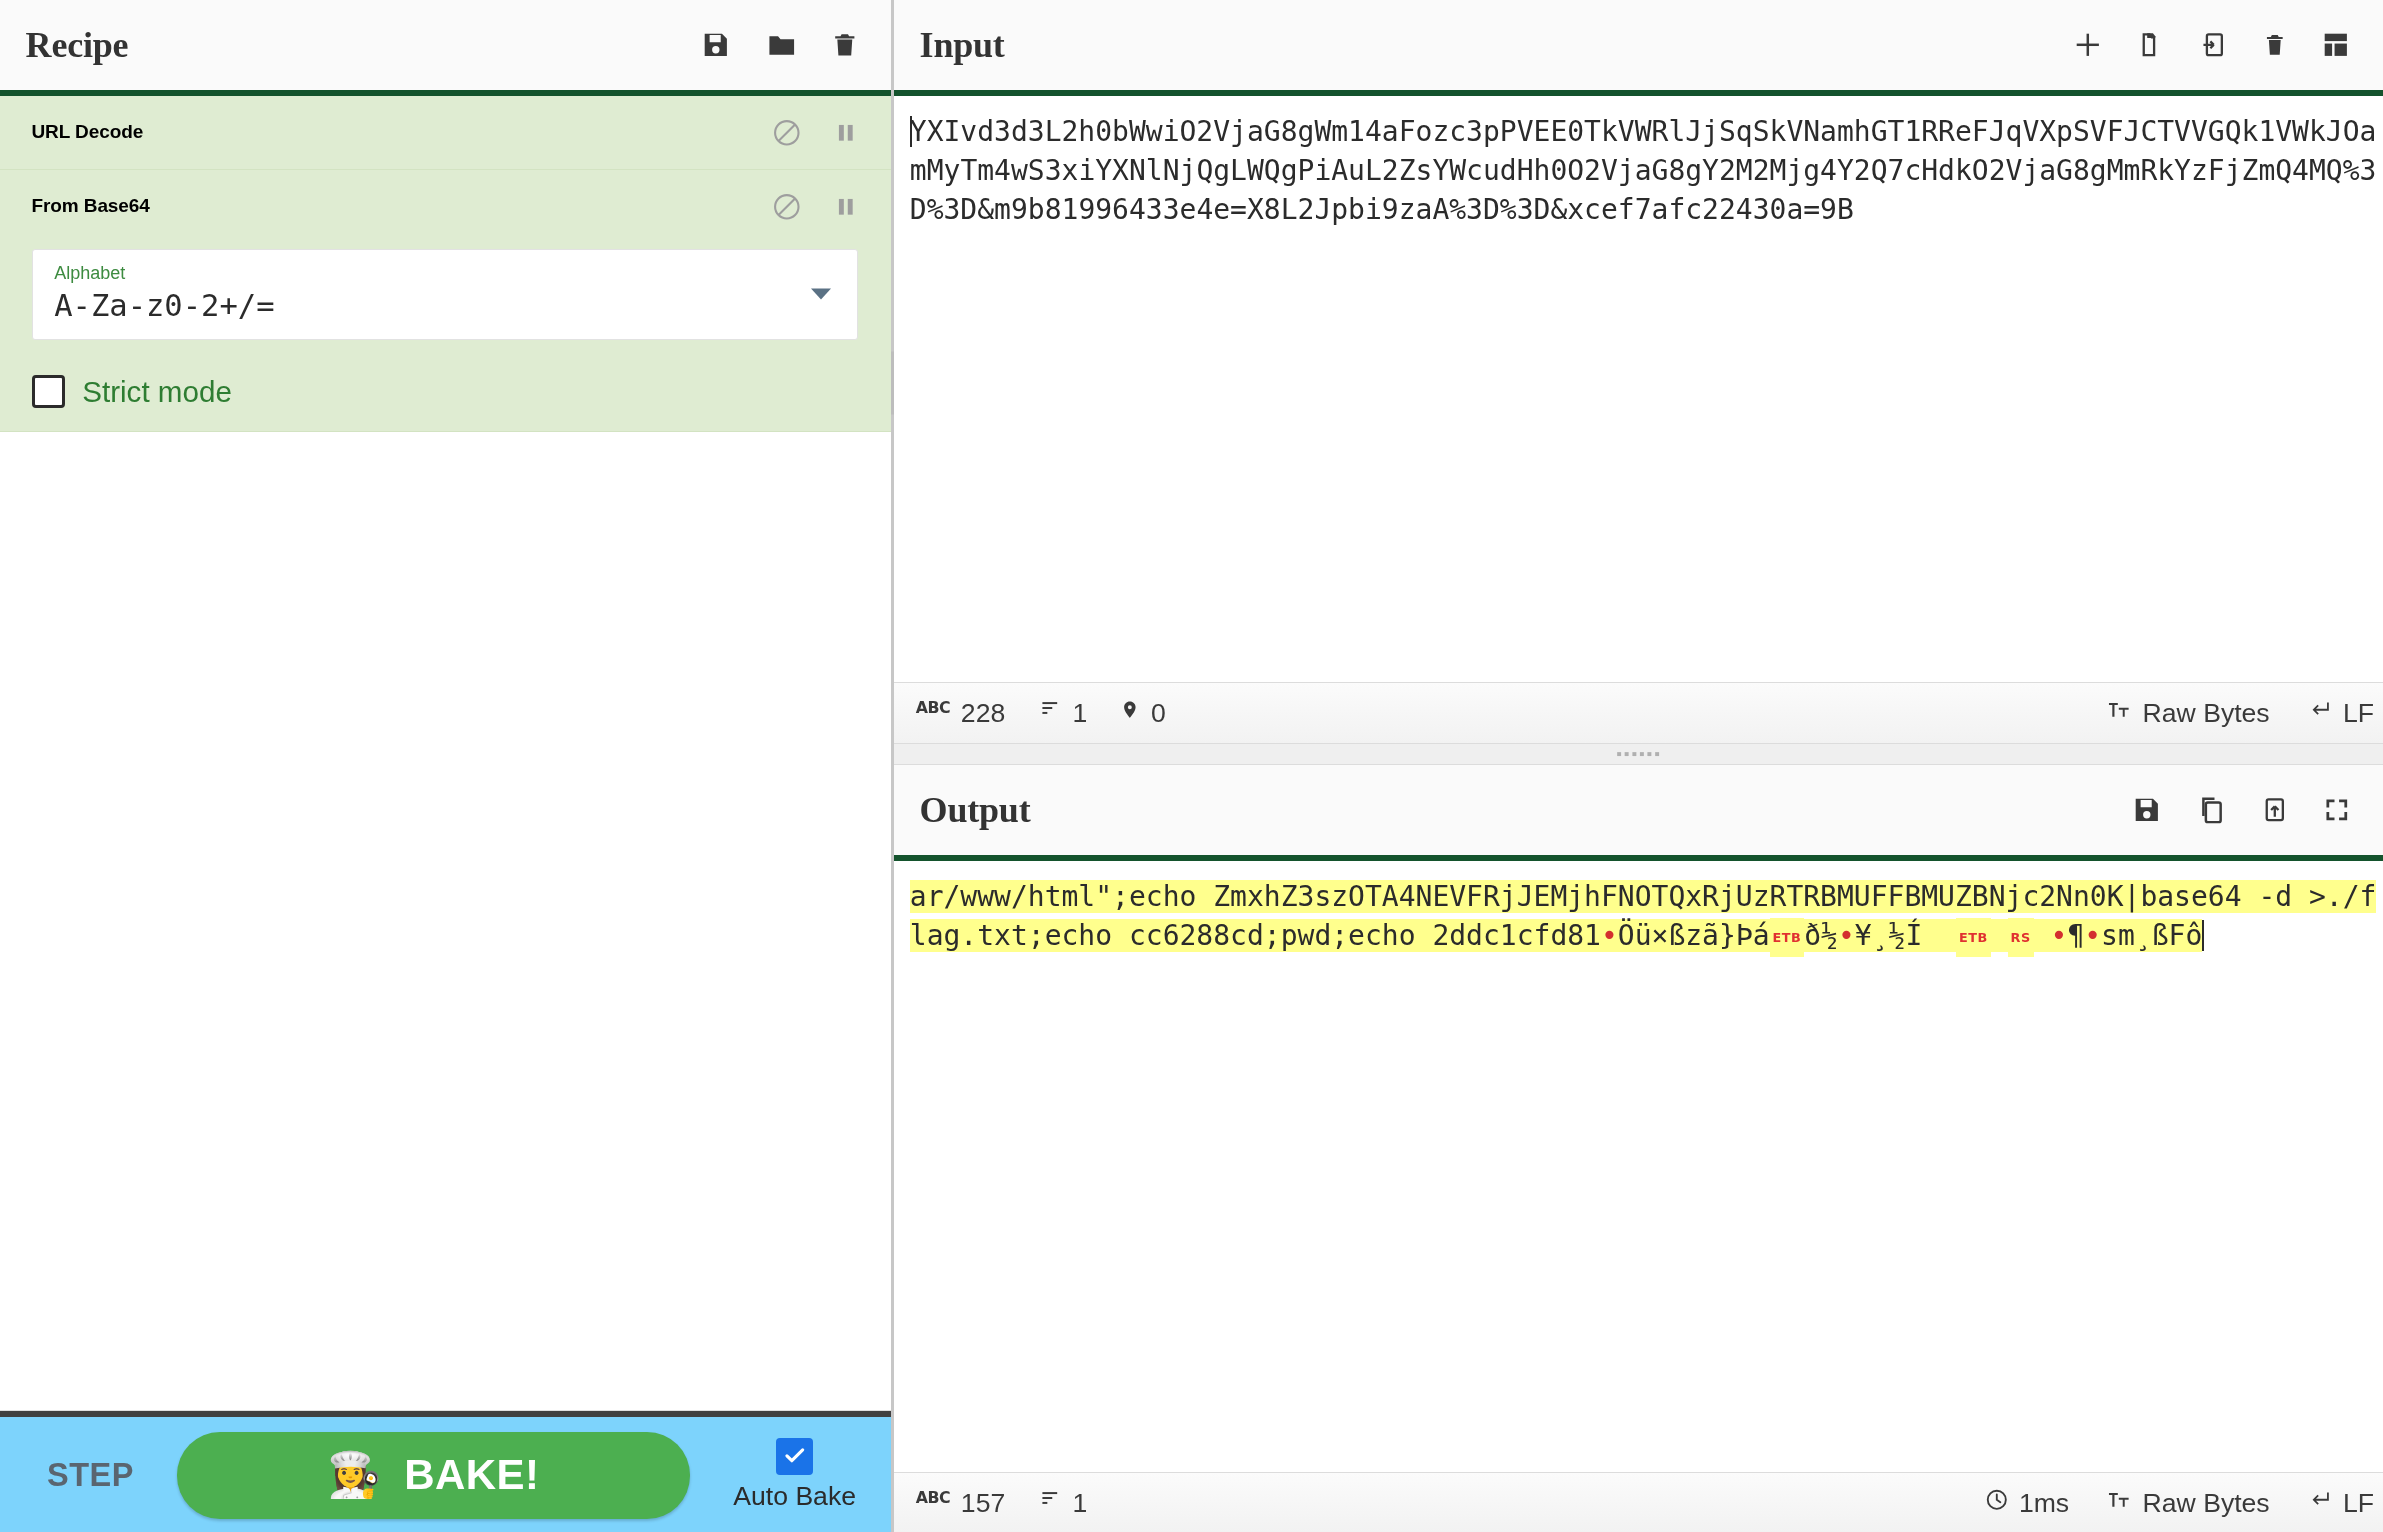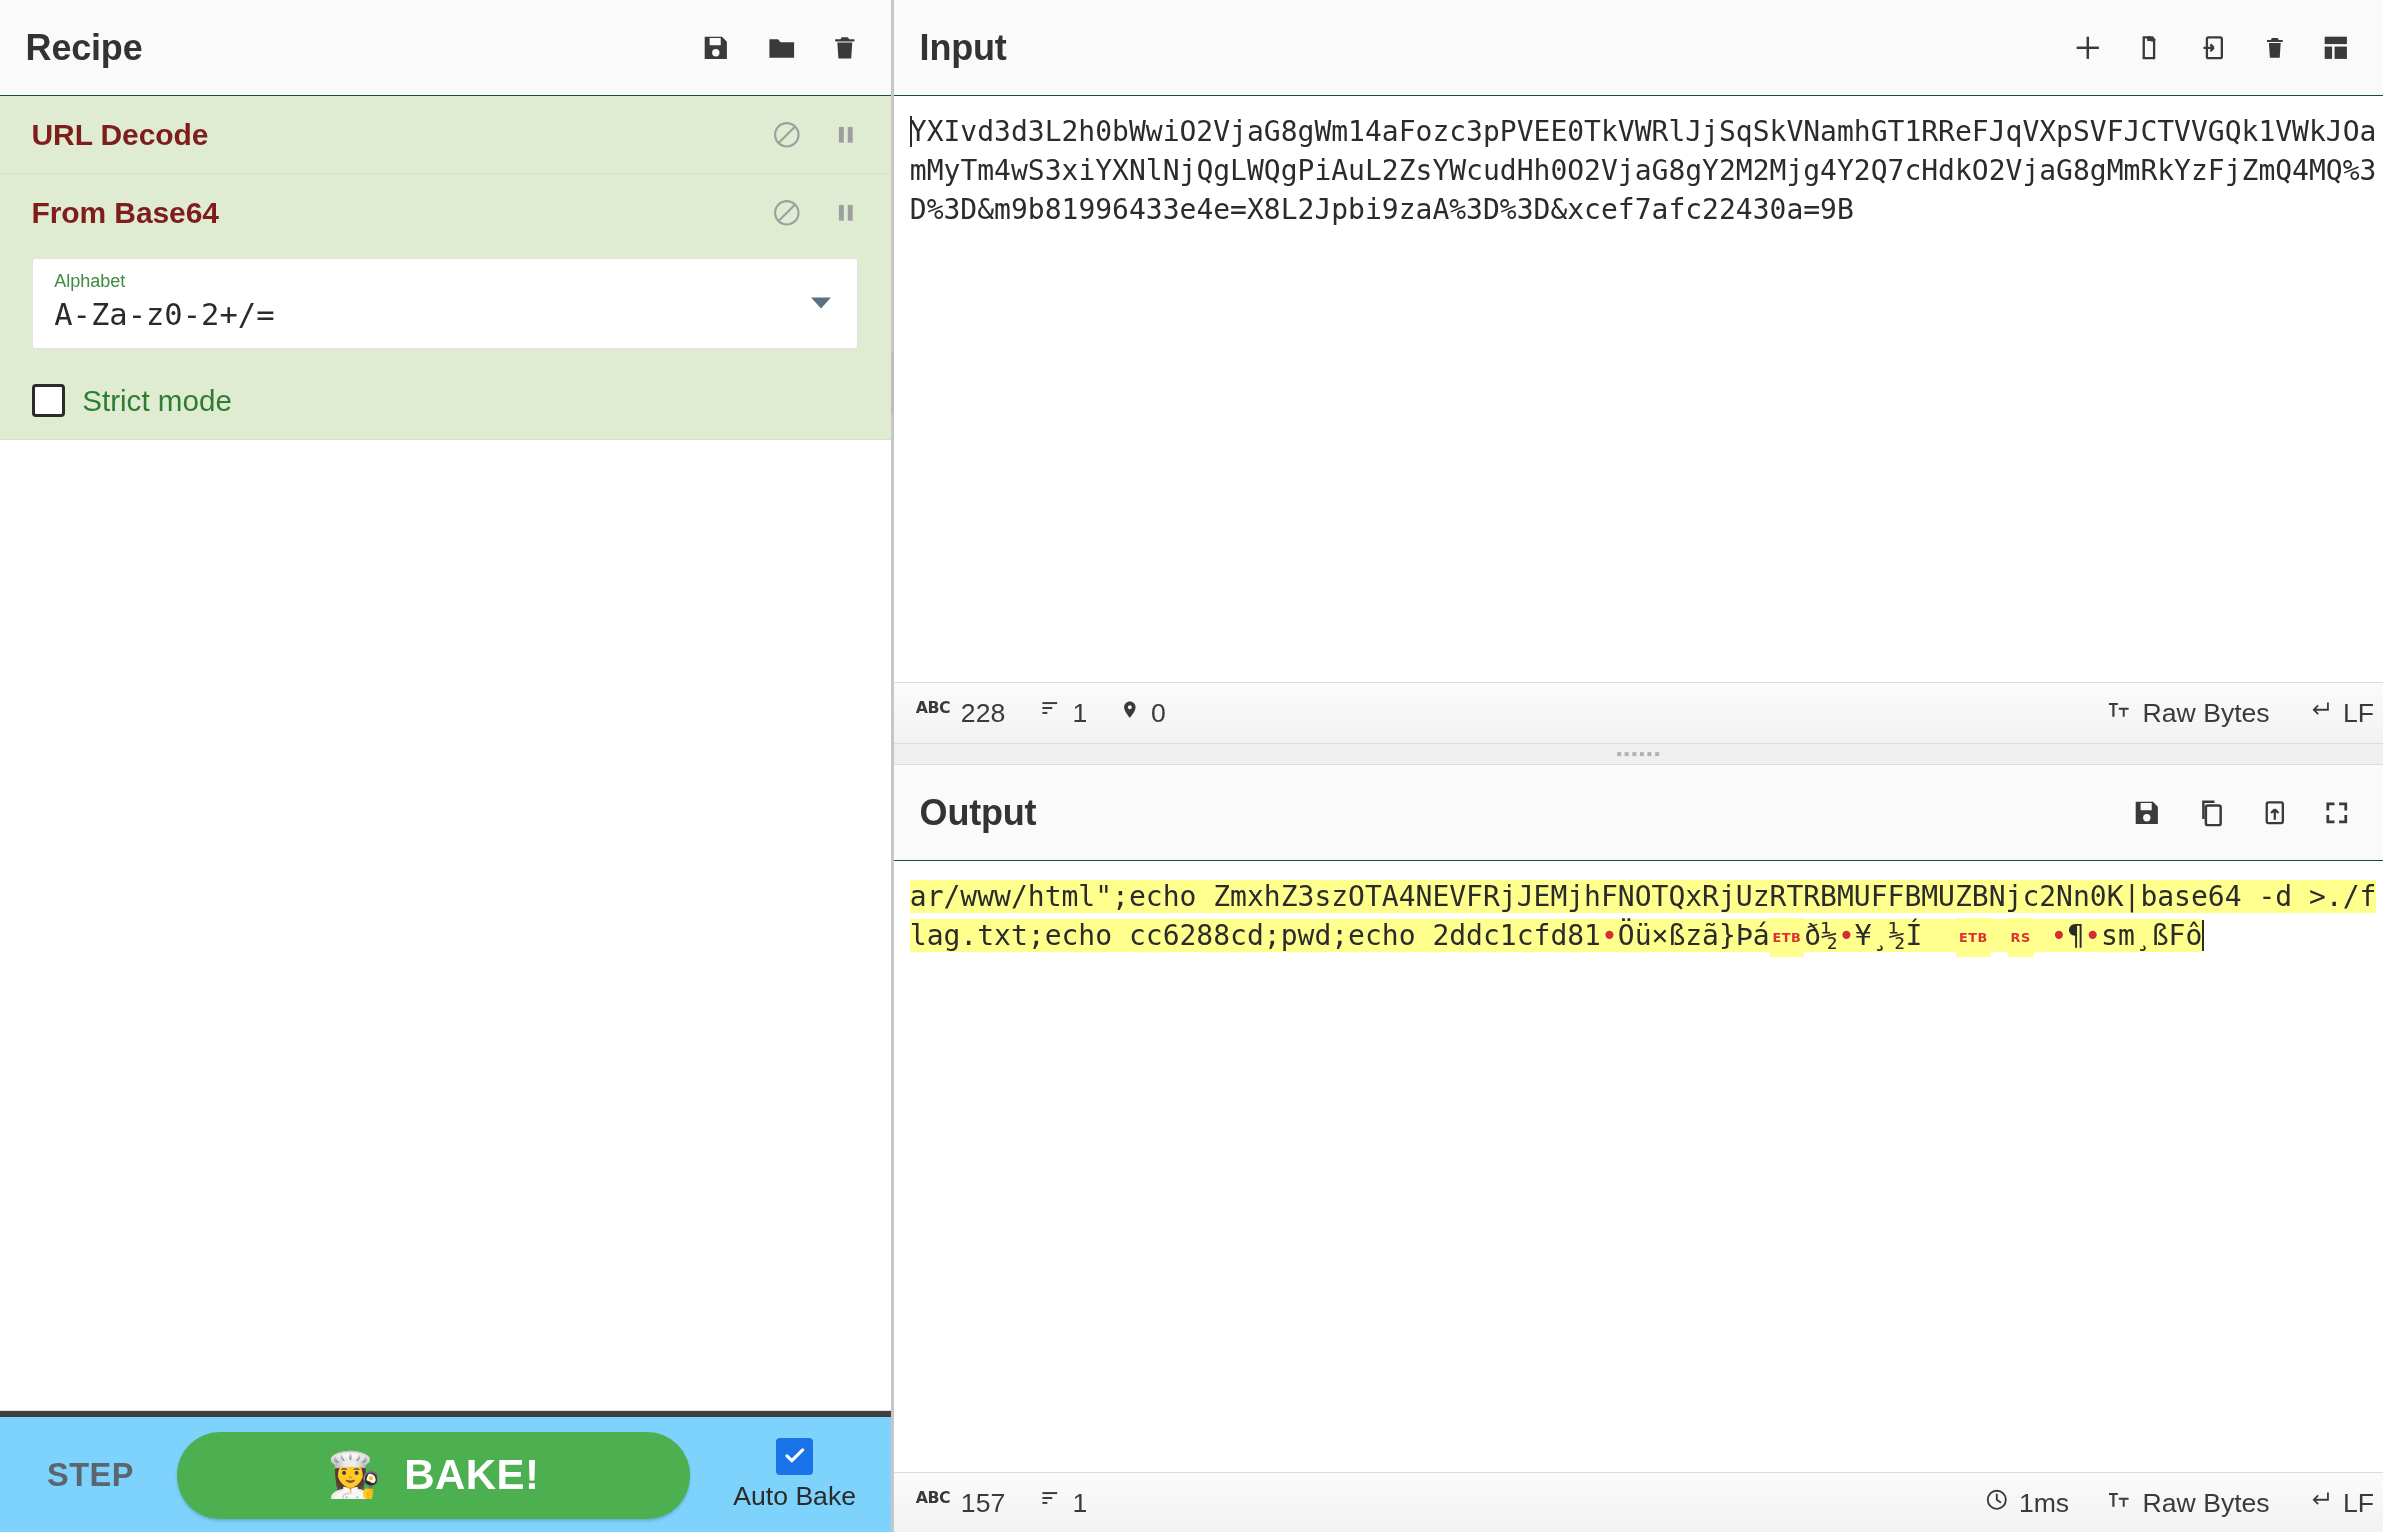--- a/index.html
+++ b/index.html
@@ -14,40 +14,41 @@
   .recipe-pane {
     width: 894px; height: 100%;
     display: flex; flex-direction: column;
     background: #fff;
     border-right: 3px solid #c7c7c7;
     position: relative;
   }
   .pane-header {
     height: 96px; flex: 0 0 96px;
     background: #fafafa;
-    border-bottom: 1px solid #14532d;
+    border-bottom: 6px solid #14532d;
     display: flex; align-items: center;
     padding: 0 33px 0 25.6px;
+    font-family: Liberation Serif, serif;
   }
   .pane-title {
     font-size: 36px; font-weight: 700; color: #333;
     letter-spacing: -0.2px; flex: 1;
   }
   .hdr-icons { display: flex; align-items: center; gap: 35px; }
   .hdr-icons svg { display: block; fill: #3a3a3a; }
 
   .recipe-list { flex: 0 0 auto; }
   .operation {
     background: #dfecd2;
     border-bottom: 1px solid #d3e3c2;
     padding: 21.7px 33px 21.7px 31.5px;
   }
   .op-head { display: flex; align-items: center; }
   .op-title {
-    font-size: 30px; font-weight: 700; color: #7f1d1d;
+    font-size: 19px; font-weight: 700; color: #000000;
     flex: 1; letter-spacing: -0.1px;
   }
   .op-ctrls { display: flex; align-items: center; gap: 33px; }
   .op-ctrls svg { display: block; }
 
   .op-args { margin-top: 27.6px; }
   .arg-field {
     background: #fff;
     border: 1px solid #e2e2e2;
     border-radius: 3px;

